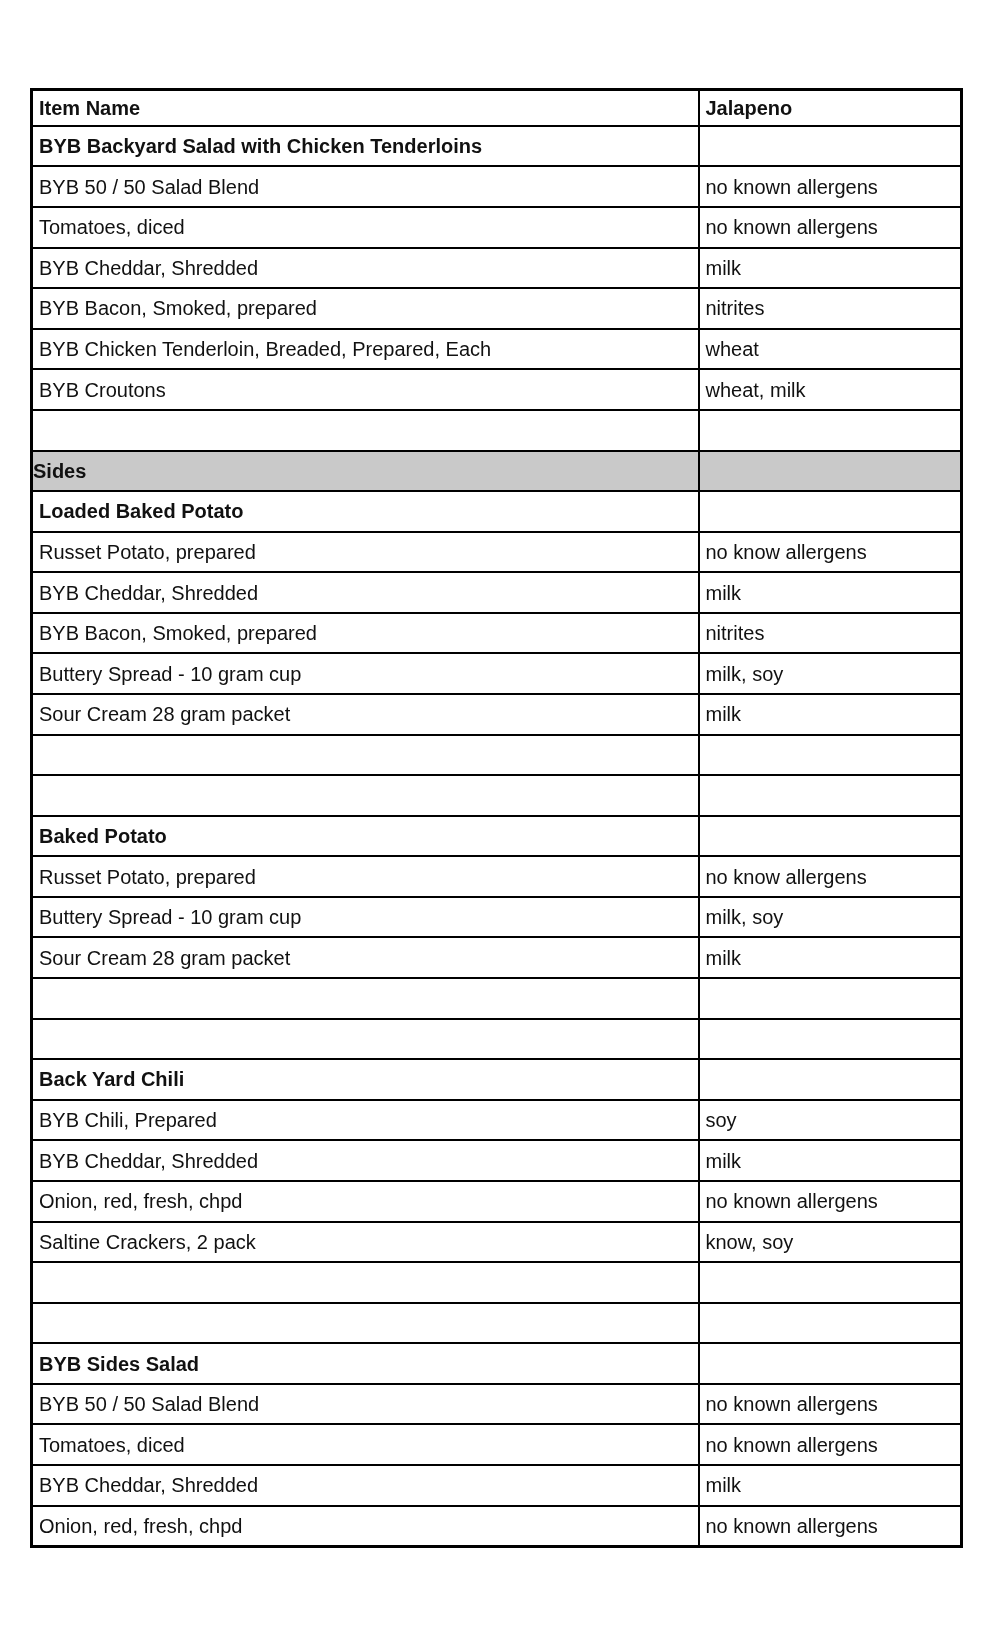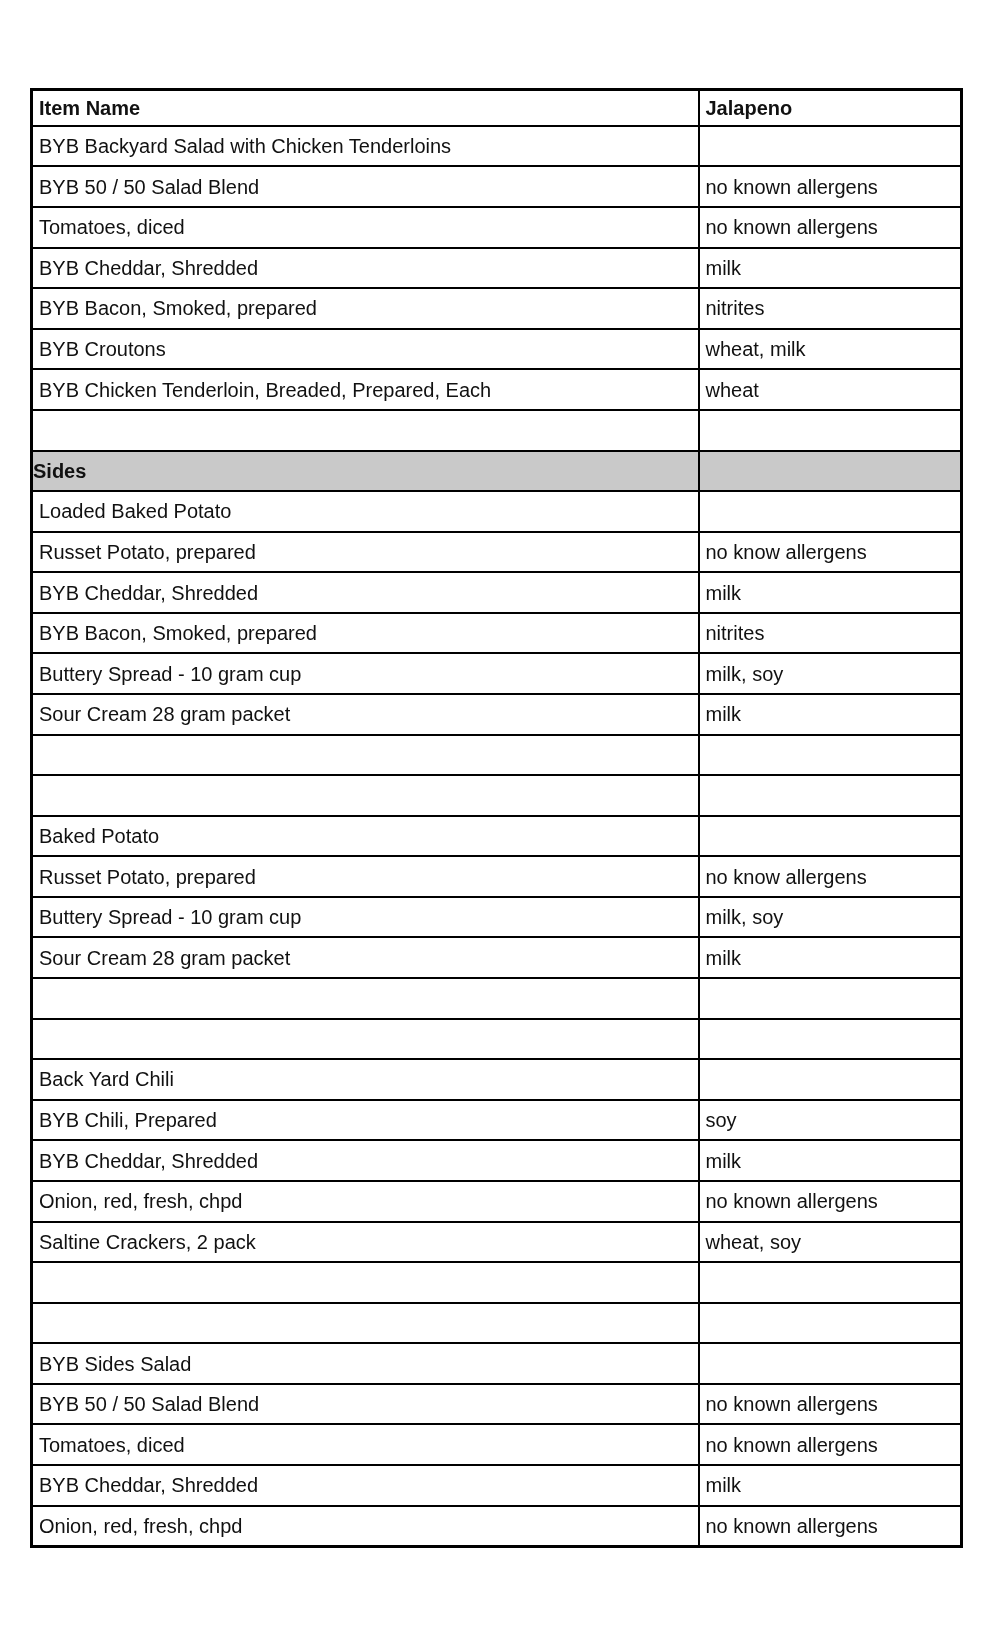--- a/index.html
+++ b/index.html
@@ -41,21 +41,21 @@
     padding: 0 0 0 6px;
     font-size: 20px;
     line-height: 1.1;
     text-align: left;
     vertical-align: middle;
     white-space: nowrap;
     overflow: hidden;
     font-weight: normal;
   }
   tr.row-header th { font-weight: bold; margin-left: 20px; }
-  tr.row-section td.col-item { font-weight: normal; }
+  tr.row-section td.col-item { font-weight: bold; }
   tr.row-band td {
     background: var(--band-color);
     font-weight: bold;
   }
   tr.row-band td.col-item { text-align: left; padding-left: 0; }
 </style>
 </head>
 <body>
 
 <div class="allergen-table-wrap">
@@ -86,27 +86,27 @@
         </tr>
         <tr class="row-item">
           <td class="col-item">BYB Cheddar, Shredded</td>
           <td class="col-allergen">milk</td>
         </tr>
         <tr class="row-item">
           <td class="col-item">BYB Bacon, Smoked, prepared</td>
           <td class="col-allergen">nitrites</td>
         </tr>
         <tr class="row-item">
+          <td class="col-item">BYB Chicken Tenderloin, Breaded, Prepared, Each</td>
+          <td class="col-allergen">wheat</td>
+        </tr>
+        <tr class="row-item">
           <td class="col-item">BYB Croutons</td>
           <td class="col-allergen">wheat, milk</td>
         </tr>
-        <tr class="row-item">
-          <td class="col-item">BYB Chicken Tenderloin, Breaded, Prepared, Each</td>
-          <td class="col-allergen">wheat</td>
-        </tr>
         <tr class="row-empty">
           <td class="col-item"></td>
           <td class="col-allergen"></td>
         </tr>
         <tr class="row-band">
           <td class="col-item">Sides</td>
           <td class="col-allergen"></td>
         </tr>
         <tr class="row-section">
           <td class="col-item">Loaded Baked Potato</td>
@@ -175,21 +175,21 @@
         <tr class="row-item">
           <td class="col-item">BYB Cheddar, Shredded</td>
           <td class="col-allergen">milk</td>
         </tr>
         <tr class="row-item">
           <td class="col-item">Onion, red, fresh, chpd</td>
           <td class="col-allergen">no known allergens</td>
         </tr>
         <tr class="row-item">
           <td class="col-item">Saltine Crackers, 2 pack</td>
-          <td class="col-allergen">wheat, soy</td>
+          <td class="col-allergen">know, soy</td>
         </tr>
         <tr class="row-empty">
           <td class="col-item"></td>
           <td class="col-allergen"></td>
         </tr>
         <tr class="row-empty">
           <td class="col-item"></td>
           <td class="col-allergen"></td>
         </tr>
         <tr class="row-section">

